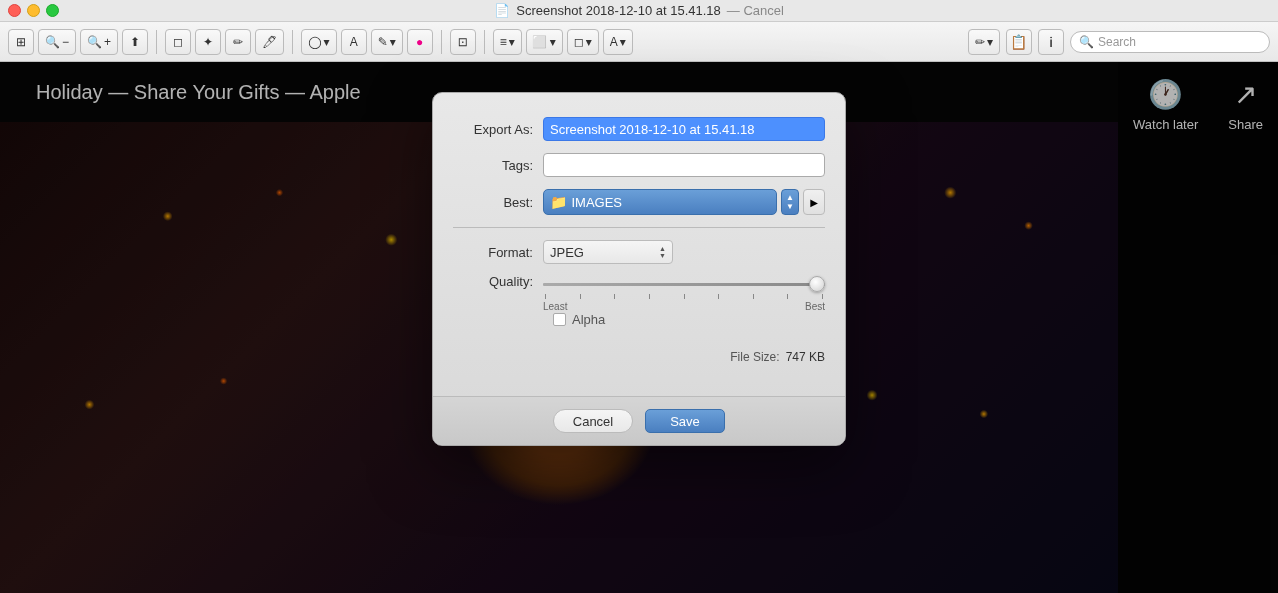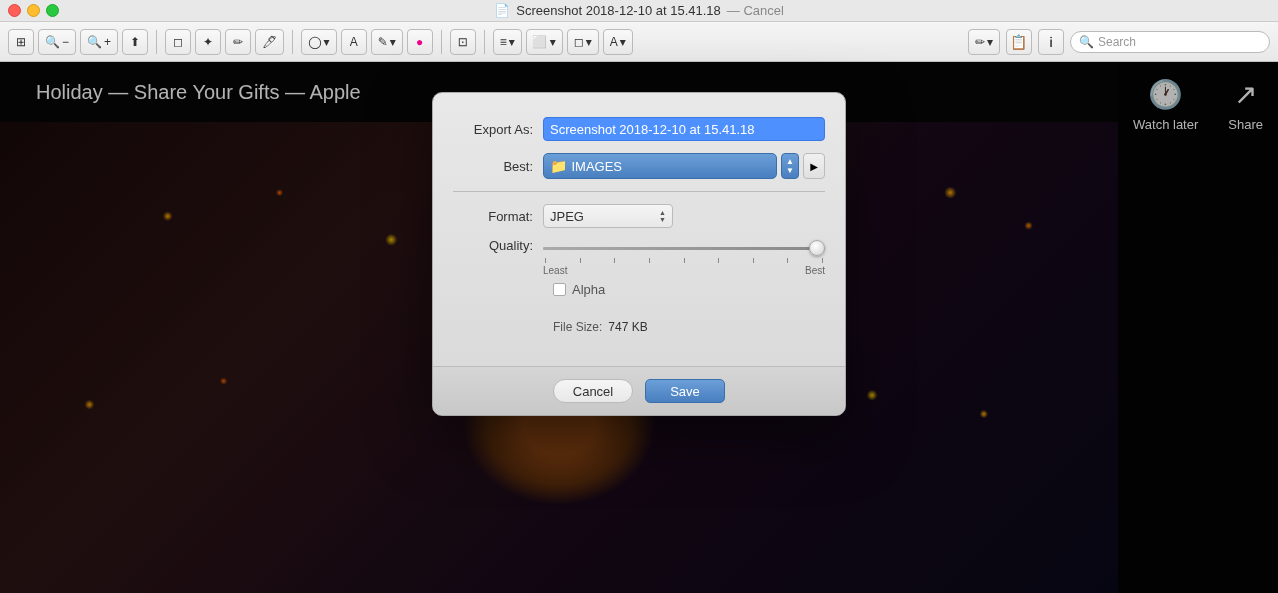--- a/index.html
+++ b/index.html
@@ -332,21 +332,20 @@
     }
     .stepper-arrow {
       font-size: 7px;
       line-height: 1;
       color: #555;
     }
 
     .quality-row {
       display: flex;
       align-items: flex-start;
-      margin-bottom: 6px;
     }
     .quality-slider-area {
       flex: 1;
       display: flex;
       flex-direction: column;
     }
     .slider-track {
       position: relative;
       height: 20px;
       display: flex;
@@ -406,20 +405,21 @@
     }
     .checkbox-label {
       font-size: 13px;
       color: #555;
     }
     .filesize-row {
       display: flex;
       align-items: center;
       padding-left: 100px;
       margin-bottom: 12px;
+      justify-content: flex-end;
     }
     .filesize-label {
       font-size: 12px;
       color: #555;
       margin-right: 6px;
     }
     .filesize-value {
       font-size: 12px;
       color: #333;
     }
@@ -581,20 +581,24 @@
 
   <div class="modal-overlay">
     <div class="modal">
       <div class="modal-body">
 
         <div class="form-row">
           <span class="form-label">Export As:</span>
           <input class="form-input selected" type="text" value="Screenshot 2018-12-10 at 15.41.18" style="">
         </div>
 
+        <div class="form-row">
+          <span class="form-label">Tags:</span>
+          <input class="form-input" type="text" style="">
+        </div>
 
         <div class="form-row">
           <span class="form-label">Best:</span>
           <div class="form-select-wrapper">
             <div class="form-select">
               <span class="folder-icon">📁</span>
               <span>IMAGES</span>
             </div>
             <div class="select-arrows">
               <span>▲</span>

